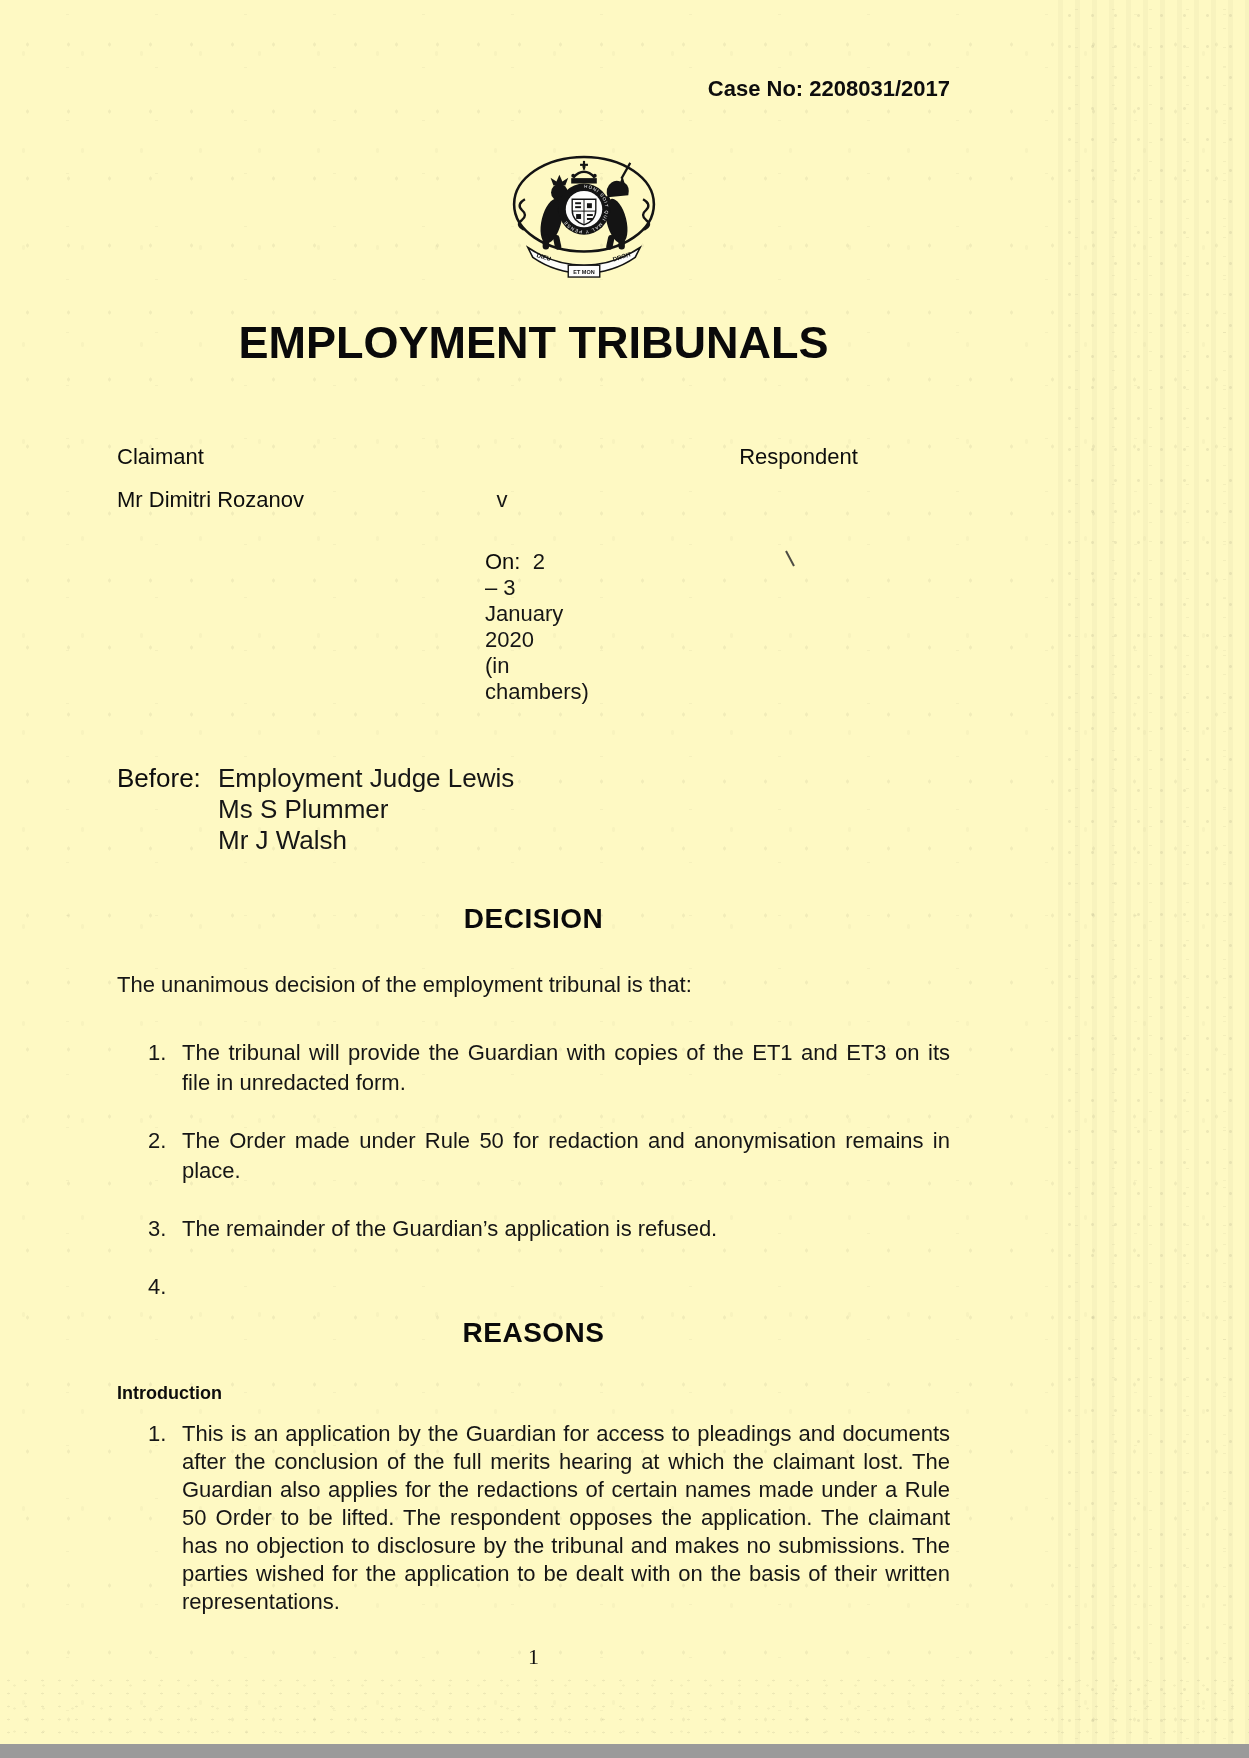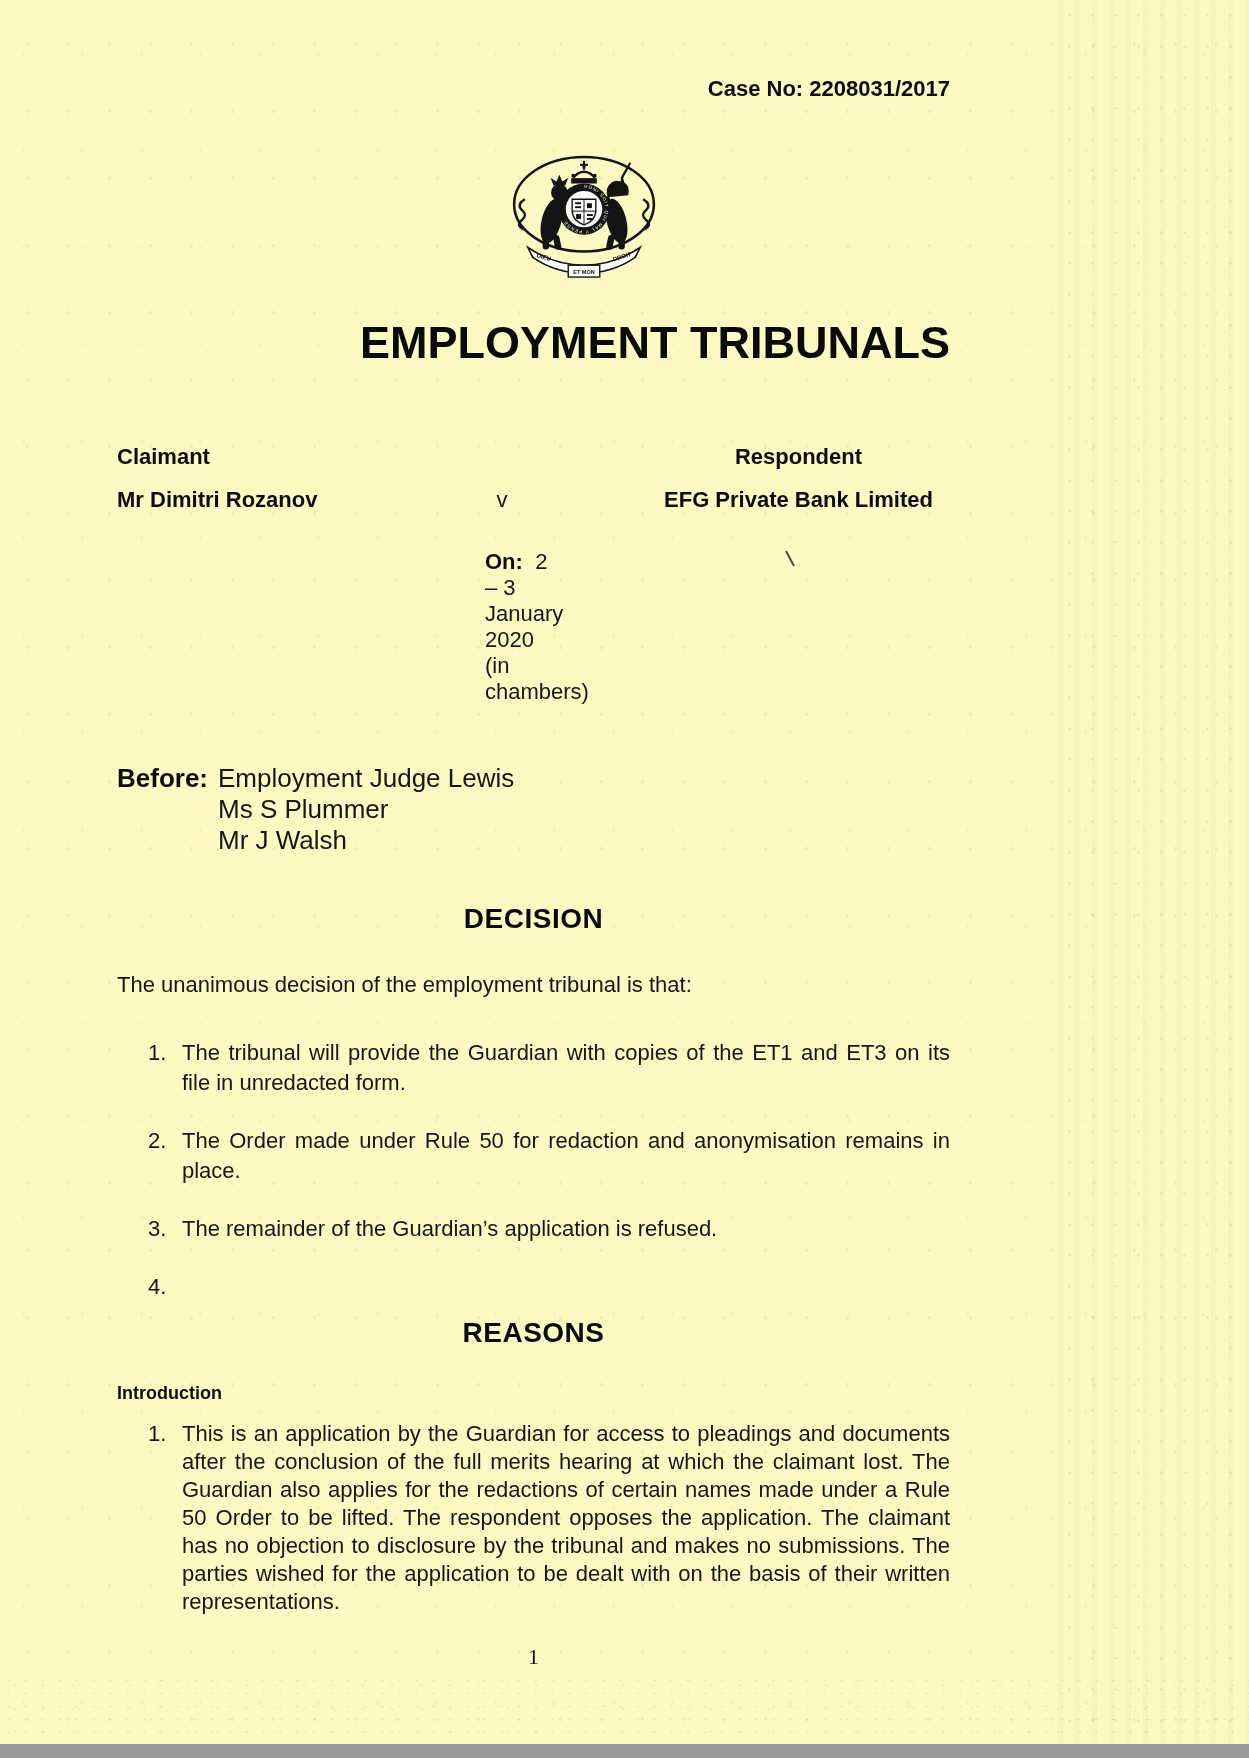--- a/index.html
+++ b/index.html
@@ -43,32 +43,32 @@
   .artifact {
     position:absolute; left:789px; top:550px; width:2px; height:17px;
     background:#2e2e2e; transform:rotate(-28deg); opacity:.85;
   }
   
   .content { position:absolute; left:117px; top:0; width:833px; }
   .case-no { margin-top:76px; text-align:right; font-size:22px; font-weight:bold; color:#0d0d0d; }
   .logo-wrap { margin-top:52px; text-align:center; height:126px; }
   .logo-wrap svg { transform:translateX(50px); }
   h1.doc-title {
-    margin:40px 0 0 0; text-align:right;
+    margin:40px 0 0 0; text-align:center;
     font-size:45px; line-height:46px; letter-spacing:0px;
     color:#0a0a0a; font-weight:bold;
   }
   .row { display:grid; grid-template-columns:330px 110px 1fr; font-size:22px; line-height:26px; }
   .row1 { margin-top:78px; }
   .row2 { margin-top:17px; }
   .row3 { margin-top:36px; }
   .cell-mid { text-align:center; }
   .cell-right-c { text-align:center; padding-left:90px; }
   .cell-right-l { text-align:left; padding-left:38px; }
-  .b { font-weight:bold; color:#0d0d0d; }
+  .b { font-weight:normal; color:#0d0d0d; }
   .before-block { margin-top:58px; display:grid; grid-template-columns:101px 1fr; font-size:26px; line-height:31px; }
   .panel-names div { line-height:31px; }
   h2.section {
     margin:46px 0 0 0; text-align:center;
     font-size:28px; line-height:34px; letter-spacing:.5px;
     color:#0a0a0a; font-weight:bold;
   }
   h2.reasons-h { margin-top:72px; }
   .preamble { margin-top:34px; font-size:22px; line-height:30px; }
   ol.items { list-style:none; margin:38px 0 0 0; padding:0; }
@@ -172,21 +172,20 @@
 
     <div class="row row1">
       <div class="b">Claimant</div>
       <div class="cell-mid"></div>
       <div class="cell-right-c b">Respondent</div>
     </div>
 
     <div class="row row2">
       <div class="b">Mr Dimitri Rozanov</div>
       <div class="cell-mid">v</div>
-      <div class="cell-right-c b">EFG Private Bank Limited</div>
     </div>
 
     <div class="row row3">
       <div class="cell-mid"></div>
       <div class="cell-right-l"><span class="b">On:</span>&nbsp; <span>2 – 3 January 2020 (in chambers)</span></div>
     </div>
 
     <div class="before-block">
       <div class="b">Before:</div>
       <div class="panel-names">

